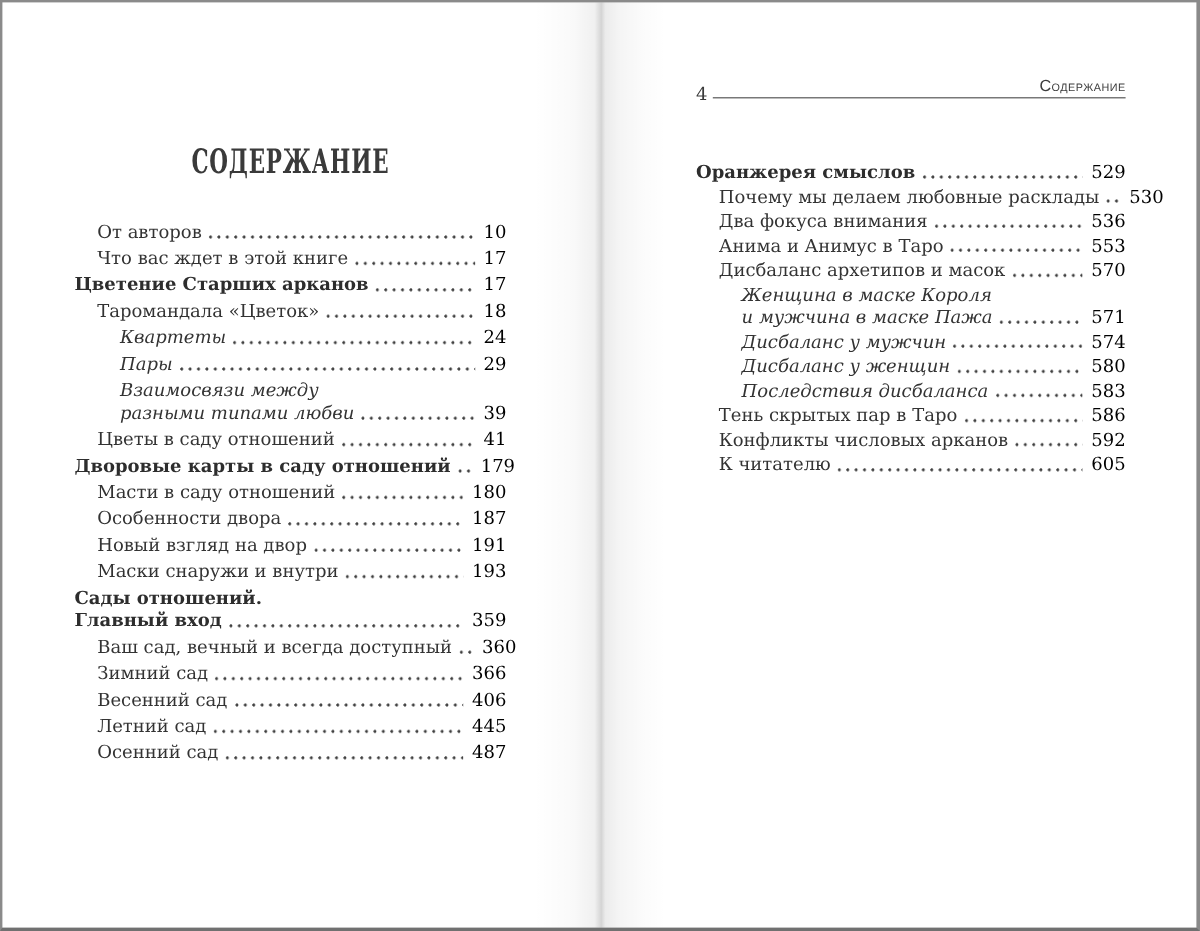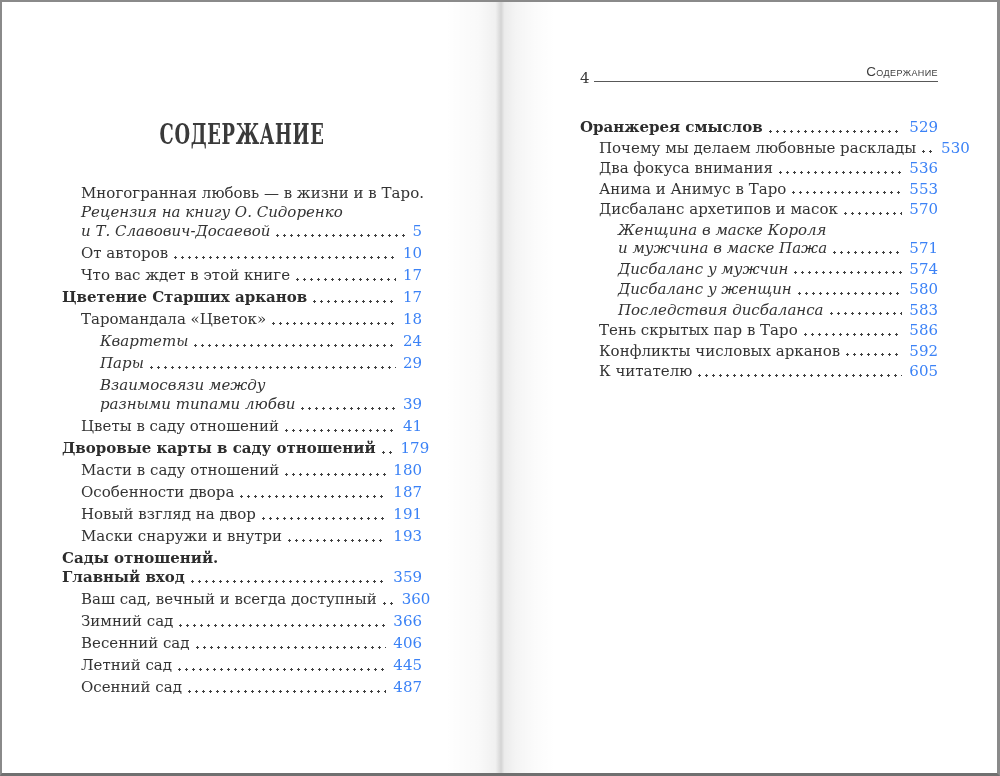--- a/index.html
+++ b/index.html
@@ -63,21 +63,21 @@
     border-top: 1.5px solid #585858;
   }
   .running-title {
     position: absolute; right: 0; top: 2px;
     font-family: "Liberation Sans", sans-serif;
     font-variant: small-caps;
     font-size: 13.5px; letter-spacing: 0.4px;
     color: #3c3c3c;
   }
   .page-right-content {
-    position: absolute; left: 578px; top: 116px; width: 358px;
+    position: absolute; left: 578px; top: 132px; width: 358px;
   }
 
   
   .entry { margin: 0 0 3px 0; }
   .page-right-content .entry { margin-bottom: 2px; }
   .entry.section { margin-top: 1px; }
   .entries .entry:first-child { margin-top: 0; }
   .entry.indent-1 { padding-left: 19px; }
   .entry.indent-2 { padding-left: 38px; }
 
@@ -89,44 +89,31 @@
   .label.italic { font-style: italic; }
 
   .leader {
     flex: 1 1 auto; min-width: 12px;
     align-self: flex-end;
     height: 3px; margin: 0 7px 4px 6px;
     background-image: radial-gradient(circle at 1.5px 1.5px, #3f3f3f 1.1px, rgba(0,0,0,0) 1.35px);
     background-size: 7px 3px;
     background-repeat: repeat-x;
   }
-  .pagenum { font-size: 15px; color: #3b82f6; white-space: nowrap; }
+  .pagenum { font-size: 15px; color: #000000; white-space: nowrap; }
 </style>
 </head>
 <body>
 
 <div class="book">
   <div class="gutter"></div>
 
   <section class="page-left">
     <h1 class="toc-title">СОДЕРЖАНИЕ</h1>
     <div class="entries" id="left-entries">
-        <div class="entry indent-1">
-          <div class="line">
-            <span class="label roman">Многогранная любовь — в жизни и в Таро.</span>
-          </div>
-          <div class="line">
-            <span class="label italic">Рецензия на книгу О. Сидоренко</span>
-          </div>
-          <div class="line">
-            <span class="label italic">и Т. Славович-Досаевой</span>
-            <span class="leader"></span>
-            <span class="pagenum">5</span>
-          </div>
-        </div>
         <div class="entry indent-1">
           <div class="line">
             <span class="label roman">От авторов</span>
             <span class="leader"></span>
             <span class="pagenum">10</span>
           </div>
         </div>
         <div class="entry indent-1">
           <div class="line">
             <span class="label roman">Что вас ждет в этой книге</span>

